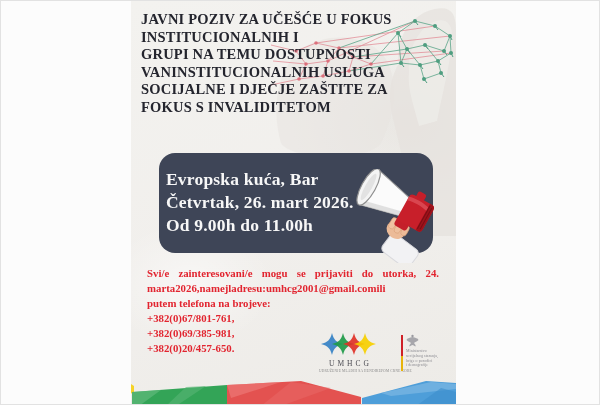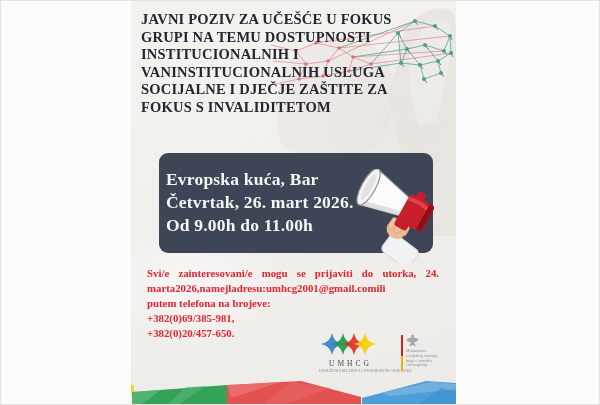--- a/index.html
+++ b/index.html
@@ -17,21 +17,21 @@
   }
   .bg-art{position:absolute;left:0;top:0;pointer-events:none;}
   .title{
     position:absolute;left:10px;top:10px;width:300px;
     color:#24252e;font-size:14.5px;font-weight:bold;line-height:17.6px;
     letter-spacing:.2px;
   }
   .title div{white-space:nowrap;}
   .event-box{
     position:absolute;left:28px;top:152px;width:274px;height:100px;
-    background:#3e4557;border-radius:9px;box-sizing:border-box;
+    background:#3e4557;border-radius:16px;box-sizing:border-box;
     padding:15px 0 12px 7px;color:#f7f7f7;
     font-size:17.5px;font-weight:bold;line-height:23px;letter-spacing:.2px;
   }
   .event-box div{white-space:nowrap;}
   .megaphone{position:absolute;left:222px;top:168px;width:92px;height:94px;}
   .apply{
     position:absolute;left:16px;top:265px;width:292px;
     color:#e2242f;font-size:10.8px;font-weight:bold;line-height:15px;
   }
   .apply .jline{width:100%;}
@@ -105,22 +105,22 @@
           <circle cx="293" cy="78" r="2"></circle>
         <circle cx="310" cy="72" r="2"></circle>
       </g>
       <g stroke="#4f9e80" stroke-width="1">
         <path d="M267,32 l3,4 M284,20 l3,4 M304,25 l3,4 M319,35 l2,4 M276,48 l3,4 M294,44 l3,4 M313,50 l3,4 M270,62 l3,4 M289,64 l3,4 M307,60 l3,4 M320,52 l2,4 M293,78 l3,4 M310,72 l3,4"></path>
       </g>
     </svg>
 
     <div class="title">
       <div>JAVNI POZIV ZA UČEŠĆE U FOKUS</div>
+      <div>INSTITUCIONALNIH I</div>
       <div>GRUPI NA TEMU DOSTUPNOSTI</div>
-      <div>INSTITUCIONALNIH I</div>
       <div>VANINSTITUCIONALNIH USLUGA</div>
       <div>SOCIJALNE I DJEČJE ZAŠTITE ZA</div>
       <div>FOKUS S INVALIDITETOM</div>
     </div>
 
     <div class="event-box">
       <div>Evropska kuća, Bar</div>
       <div>Četvrtak, 26. mart 2026.</div>
       <div>Od 9.00h do 11.00h</div>
     </div>
@@ -164,20 +164,21 @@
       <div class="jline" style="display: flex; justify-content: flex-start;">
           <span>marta</span>
           <span>2026,</span>
           <span>na</span>
           <span>mejl</span>
           <span>adresu:</span>
           <span>umhcg2001@gmail.com</span>
           <span>ili</span>
         </div>
       <div>putem telefona na brojeve:</div>
+      <div>+382(0)67/801-761,</div>
       <div>+382(0)69/385-981,</div>
       <div>+382(0)20/457-650.</div>
     </div>
 
     <div class="umhcg">
       <svg width="60" height="26" viewBox="0 0 60 26">
         <g transform="translate(13,13)">
           <path d="M0,-11 C2,-4 4,-2 11,0 C4,2 2,4 0,11 C-2,4 -4,2 -11,0 C-4,-2 -2,-4 0,-11 Z" fill="#3a85c6" opacity="0.95"></path>
         </g>
         <g transform="translate(24,13)">

